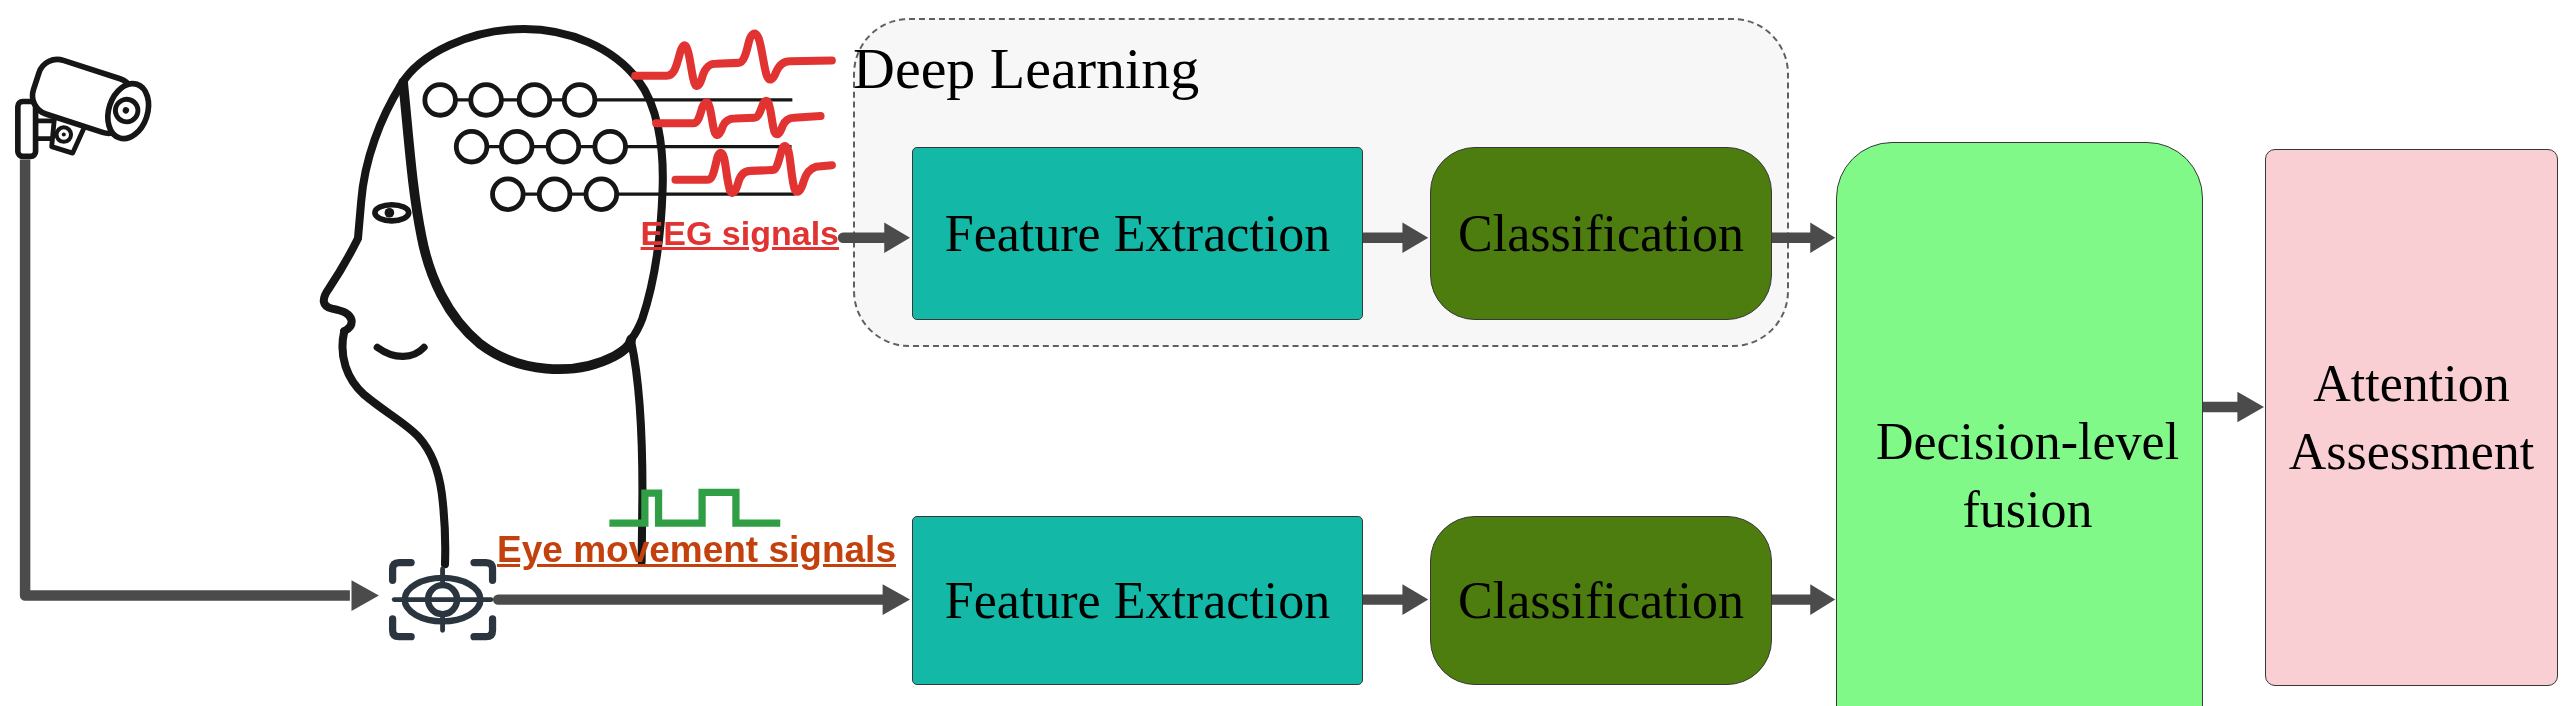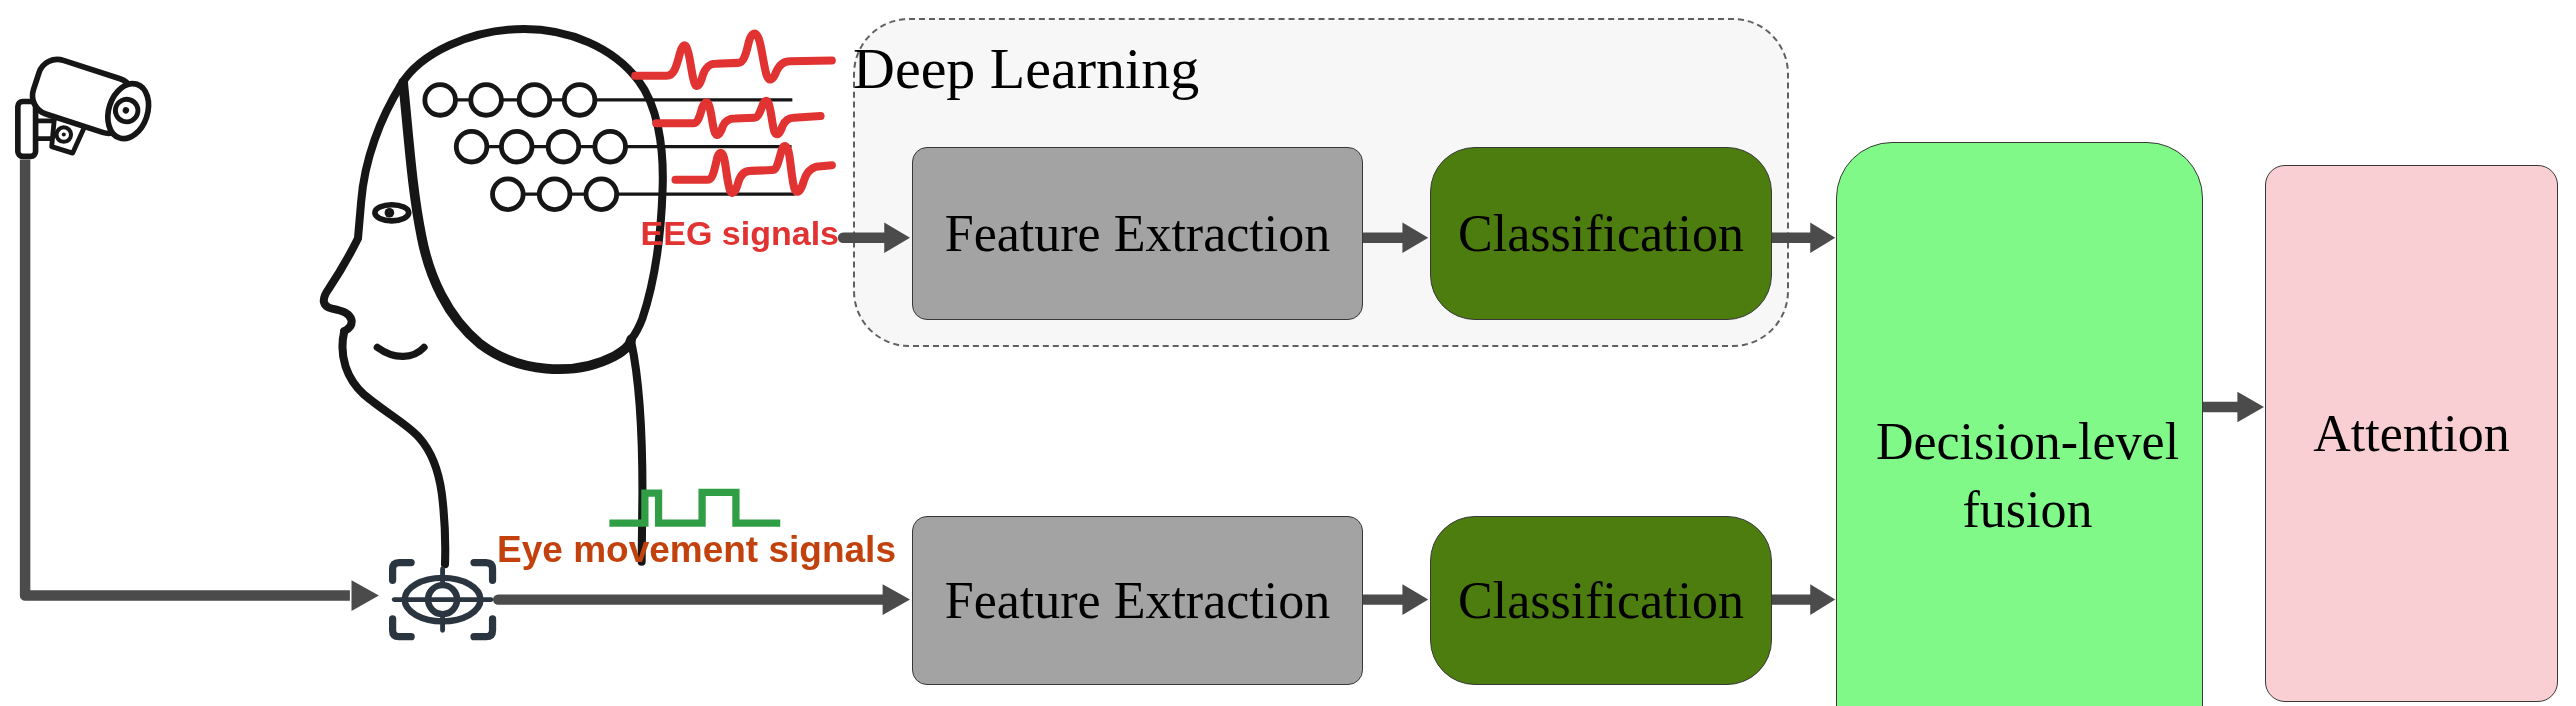--- a/index.html
+++ b/index.html
@@ -11,34 +11,34 @@
   
   .dl-container{position:absolute;left:853px;top:17.7px;width:936px;height:329px;
       background:#f7f7f7;border:2.4px dashed #5f5f5f;border-radius:56px;box-sizing:border-box;z-index:1;}
   .dl-title{position:absolute;left:853px;top:35px;width:936px;text-align:left;
       font-size:58px;color:#000;z-index:3;}
 
   
   .box{position:absolute;display:flex;align-items:center;justify-content:center;
       box-sizing:border-box;border:1.6px solid #383838;color:#000;text-align:center;
       font-size:52px;z-index:3;line-height:1.3;}
-  .box-blue{background:#a3a3a3;border-radius:15px;}
+  .box-blue{background:#14b8a6;border-radius:5px;}
   .box-yellow{background:#4d7c0f;border-radius:45px;}
   .box-green{background:#80f988;border-radius:56px;}
-  .box-pink{background:#f9cfd3;border-radius:20px;margin-top:16px;}
+  .box-pink{background:#f9cfd3;border-radius:10px;}
   .fe-top{left:912px;top:147px;width:451px;height:173px;}
   .cls-top{left:1430px;top:147px;width:342px;height:173px;}
   .fe-bot{left:912px;top:516px;width:451px;height:169px;}
   .cls-bot{left:1430px;top:516px;width:342px;height:169px;}
   .fusion{left:1836px;top:142px;width:367px;height:668px;padding-left:16px;}
   .assess{left:2265px;top:149px;width:293px;height:537px;}
 
   
   .sig-label{position:absolute;font-family:"Liberation Sans","DejaVu Sans",sans-serif;
-      font-weight:600;z-index:3;}
+      font-weight:600;z-index:3;text-decoration:underline;}
   .eeg-label{left:637px;top:214px;width:202px;text-align:right;font-size:34px;color:#e23333;}
   .eye-label{left:495px;top:529px;width:403px;text-align:center;font-size:37px;color:#c2410c;}
 
   .art{z-index:2;pointer-events:none;}
 </style>
 </head>
 <body>
 
 <div class="canvas">
 
@@ -152,17 +152,18 @@
   <div class="box box-green fusion">
     <div>
       <div>Decision-level</div>
       <div>fusion</div>
     </div>
   </div>
 
   <div class="box box-pink assess">
     <div>
       <div>Attention</div>
+      <div>Assessment</div>
     </div>
   </div>
 
 </div>
 
 
 </body></html>

